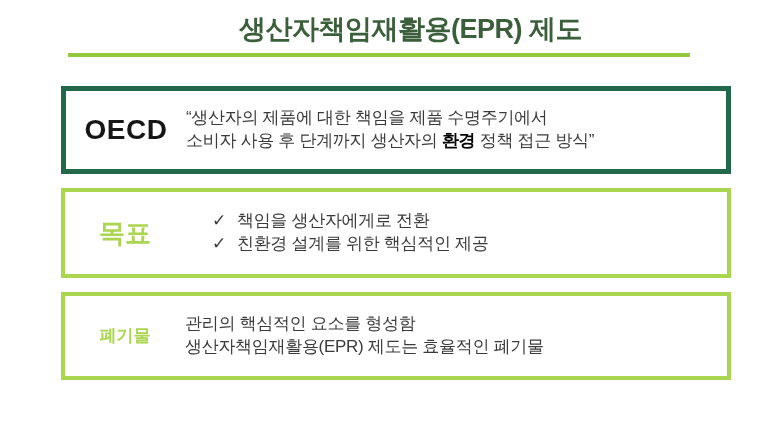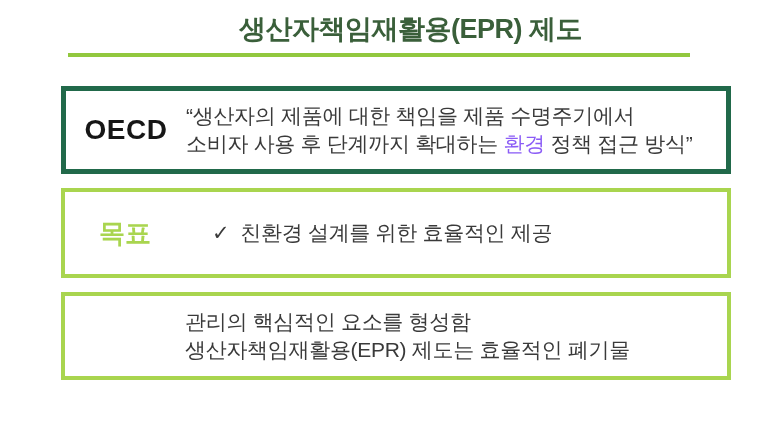--- a/index.html
+++ b/index.html
@@ -42,57 +42,59 @@
   .card-waste { top: 292px; height: 88px; border: 4px solid #A9D54F; }
   .card-label {
     flex: 0 0 120px; width: 120px;
     text-align: center;
   }
   .label-oecd  { font-size: 28px; font-weight: 700; color: #161616; letter-spacing: 0.5px; }
   .label-goal  { font-size: 26px; font-weight: 700; color: #A9D54F; }
   .label-waste { font-size: 17px; font-weight: 700; color: #A9D54F; line-height: 1.3; }
   .card-body {
     flex: 1;
-    font-size: 21px;
+    font-size: 17px;
     color: #3A3A3A;
     line-height: 1.33;
     letter-spacing: -0.3px;
   }
   .text-line { white-space: nowrap; }
-  .bold-word { font-weight: 400; color: #8b5cf6; }
+  .bold-word { font-weight: 700; color: #000000; }
   .check-list { padding-left: 27px; }
   .check-item { white-space: nowrap; }
   .check-icon { display: inline-block; margin-right: 11px; color: #3A3A3A; }
 </style>
 </head>
 <body>
 
 <div class="slide">
 
   <div class="page-title">생산자책임재활용(EPR) 제도</div>
 
   <div class="title-underline"></div>
 
   <div class="card card-oecd">
     <div class="card-label label-oecd">OECD</div>
     <div class="card-body">
       <div class="text-line">“생산자의 제품에 대한 책임을 제품 수명주기에서</div>
-      <div class="text-line"><span>소비자 사용 후 단계까지 확대하는 </span><span class="bold-word">환경</span><span> 정책 접근 방식”</span></div>
+      <div class="text-line"><span>소비자 사용 후 단계까지 생산자의 </span><span class="bold-word">환경</span><span> 정책 접근 방식”</span></div>
     </div>
   </div>
 
   <div class="card card-goal">
     <div class="card-label label-goal">목표</div>
     <div class="card-body check-list">
-      <div class="check-item"><span class="check-icon">✓</span><span>친환경 설계를 위한 효율적인 제공</span></div>
+      <div class="check-item"><span class="check-icon">✓</span><span>책임을 생산자에게로 전환</span></div>
+      <div class="check-item"><span class="check-icon">✓</span><span>친환경 설계를 위한 핵심적인 제공</span></div>
     </div>
   </div>
 
   <div class="card card-waste">
     <div class="card-label label-waste">
+      <div class="text-line">폐기물</div>
     </div>
     <div class="card-body">
       <div class="text-line">관리의 핵심적인 요소를 형성함</div>
       <div class="text-line">생산자책임재활용(EPR) 제도는 효율적인 폐기물</div>
     </div>
   </div>
 
 </div>
 
 </body></html>

